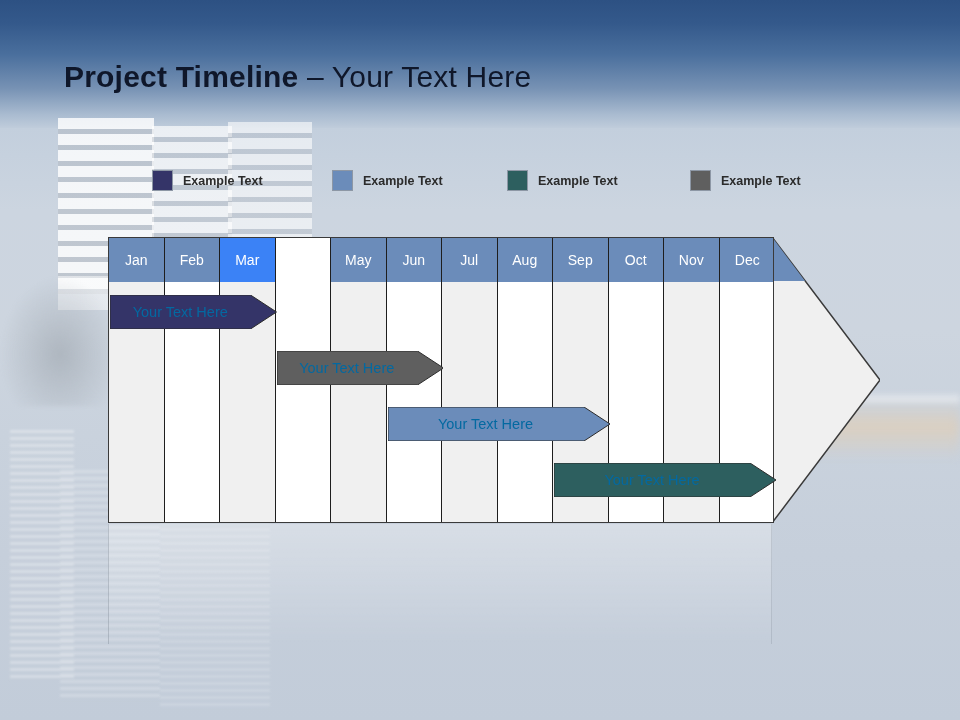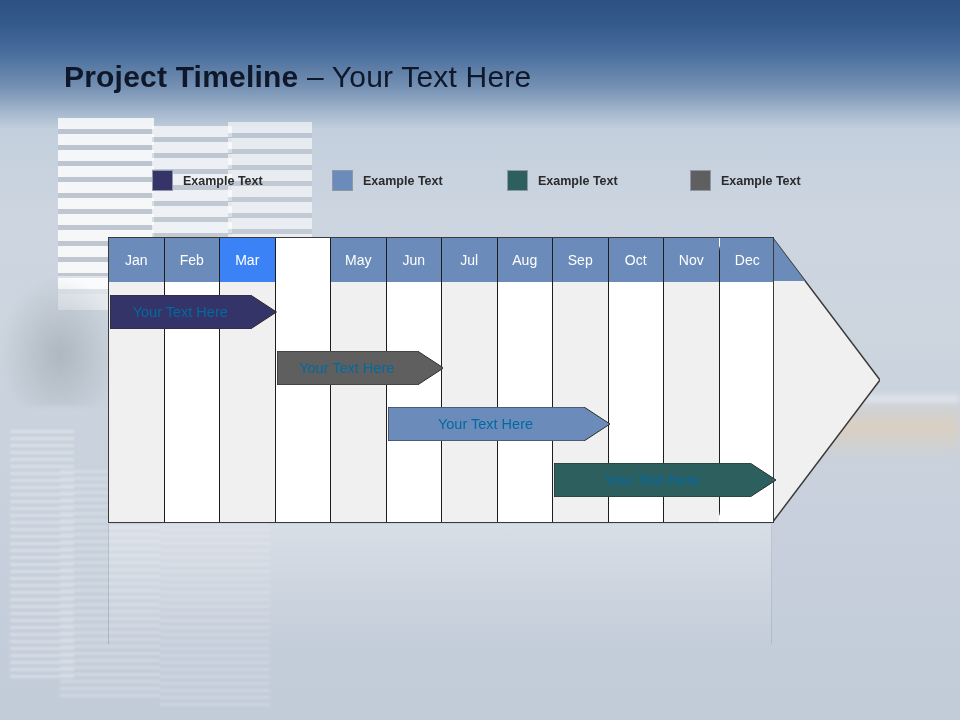--- a/index.html
+++ b/index.html
@@ -214,21 +214,21 @@
             <div class="col-body"></div>
           </div>
           <div class="col shade" style="left: 444px;">
             <div class="col-head" style="background: rgb(107, 140, 186);">Sep</div>
             <div class="col-body"></div>
           </div>
           <div class="col plain" style="left: 499.5px;">
             <div class="col-head" style="background: rgb(107, 140, 186);">Oct</div>
             <div class="col-body"></div>
           </div>
-          <div class="col shade" style="left: 555px; border-radius: 13px;">
+          <div class="col shade" style="left: 555px;">
             <div class="col-head" style="background: rgb(107, 140, 186);">Nov</div>
             <div class="col-body"></div>
           </div>
           <div class="col plain" style="left: 610.5px; border-right: none;">
             <div class="col-head" style="background: rgb(107, 140, 186);">Dec</div>
             <div class="col-body"></div>
           </div>
         </div>
     </div>
   <div class="bar" style="left: 2px; top: 58px; width: 166.5px; justify-content: center; padding-right: 26px;">

